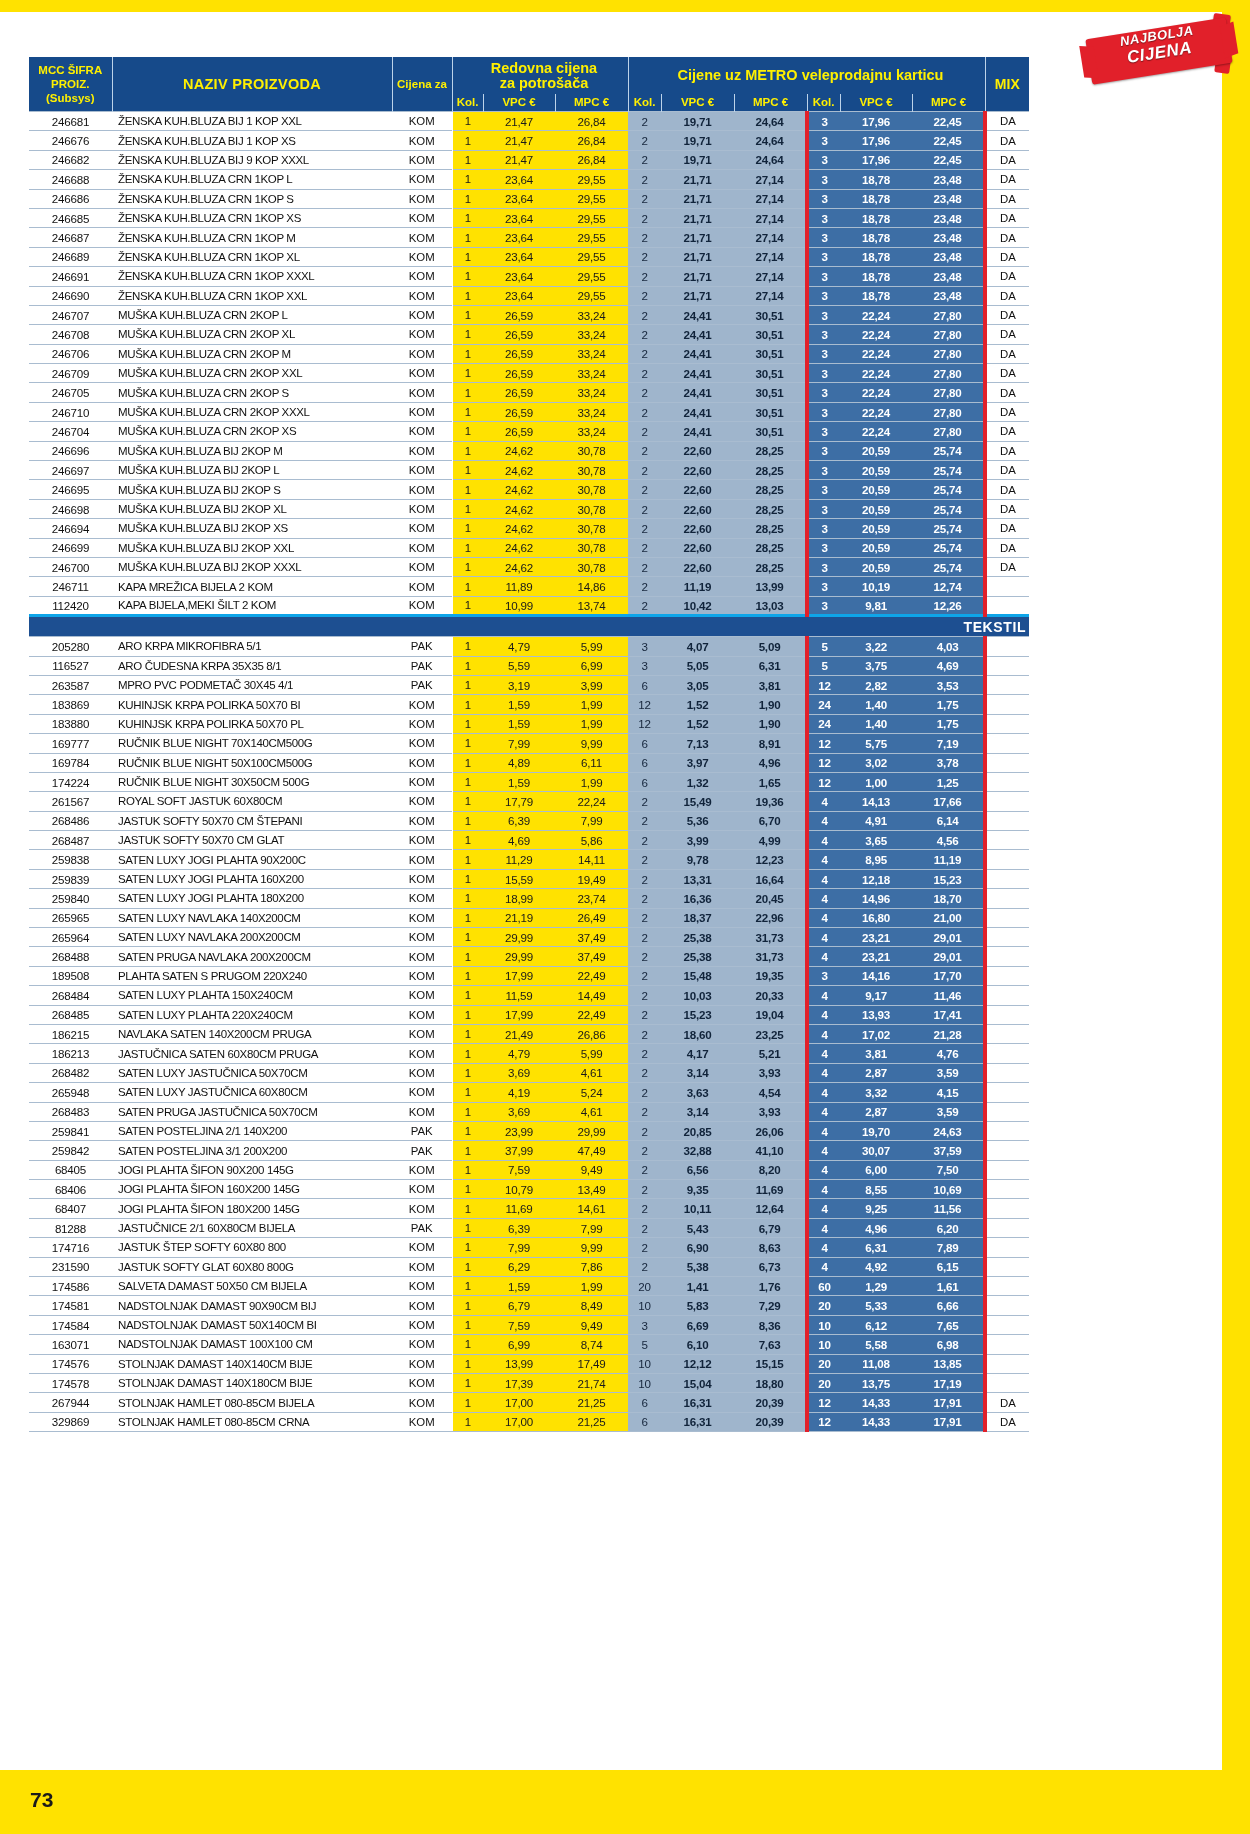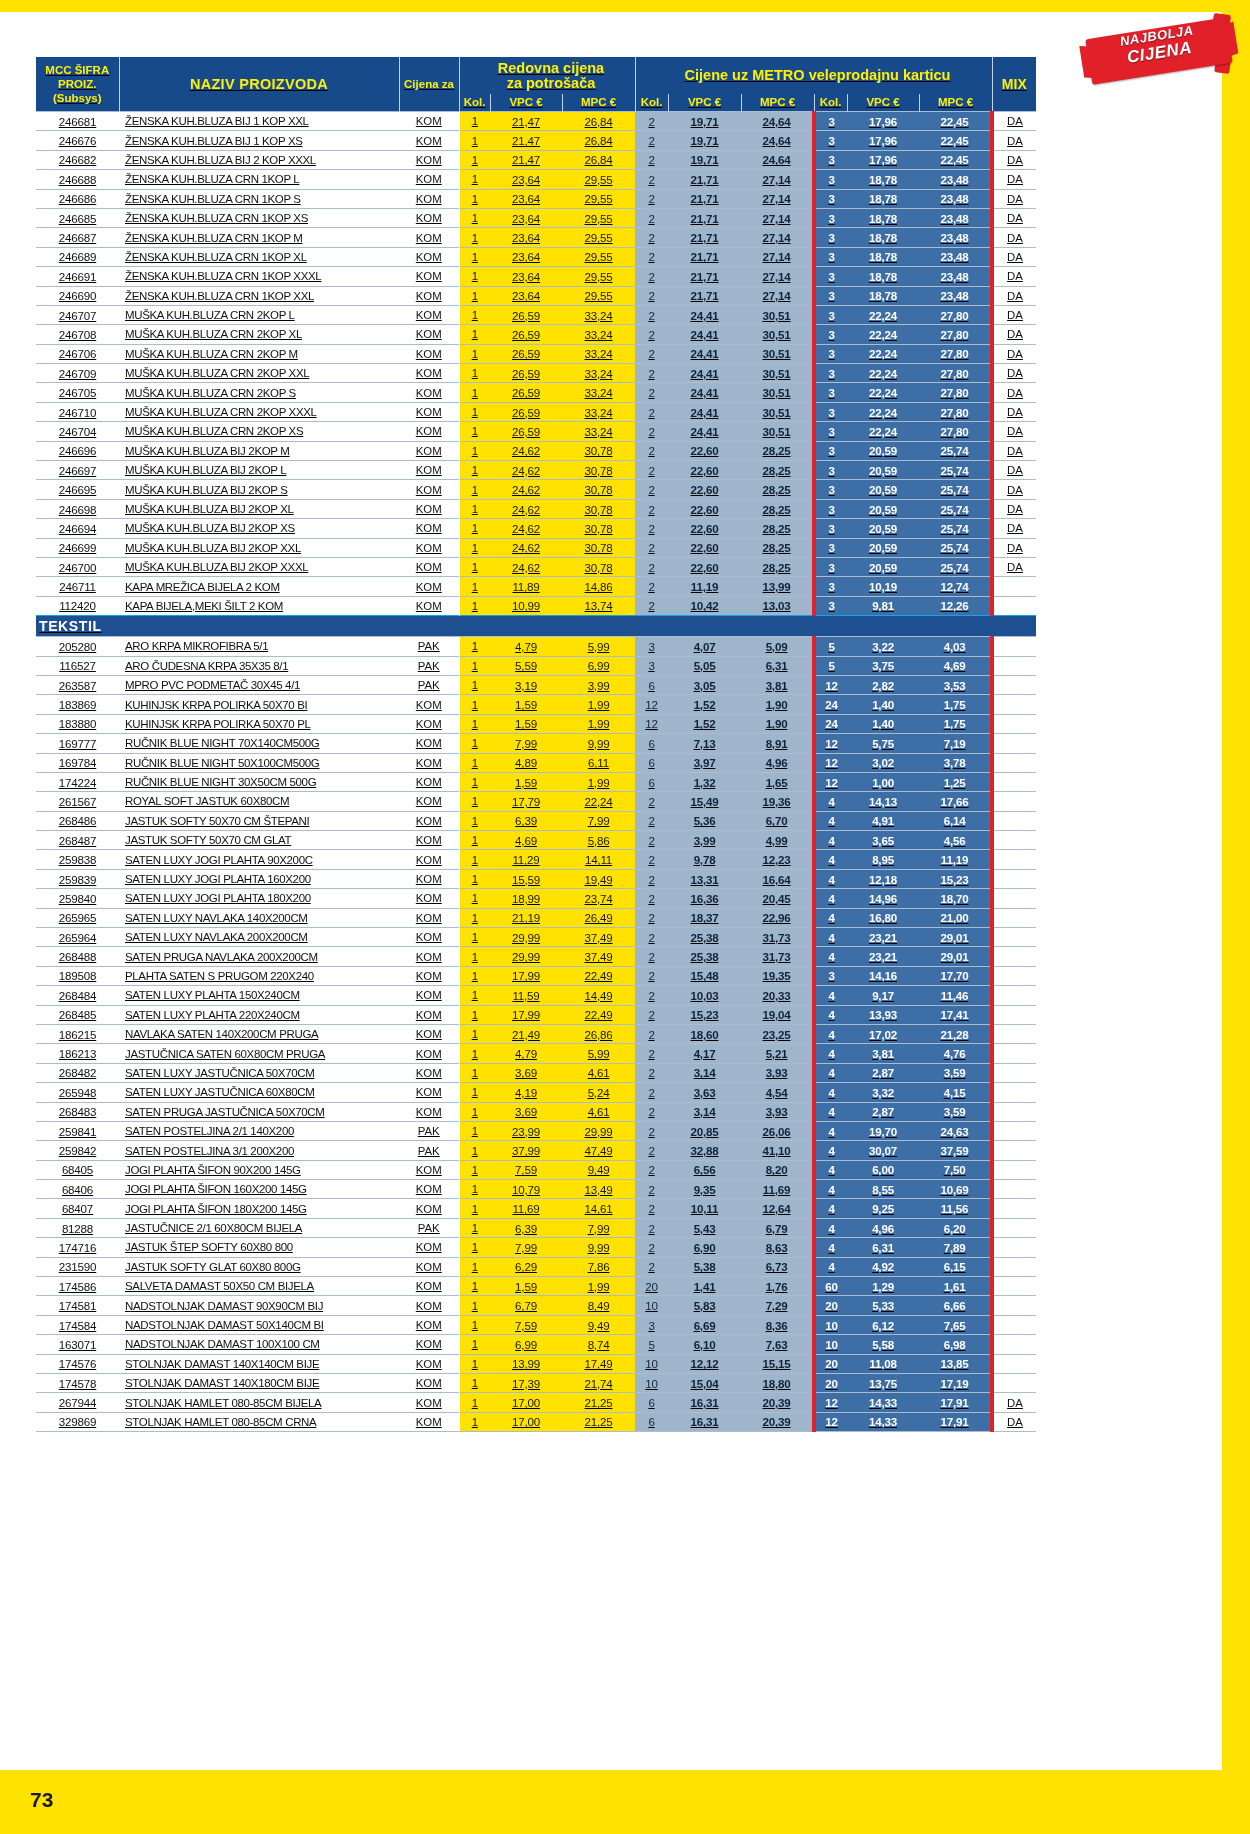--- a/index.html
+++ b/index.html
@@ -85,23 +85,22 @@
       linear-gradient(to right,#00a8e0 0 50%, #e5007d 50% 100%);
   }
   #badge .cmyk2{
     position:absolute; right:26px; top:35px; width:14px; height:7px;
     transform:rotate(8deg);
     background:linear-gradient(to right,#ffe200 0 50%, #111 50% 100%);
   }
 
   
   #tablewrap{
-    position:absolute; left:36px; top:57px;
+    position:absolute; left:29px; top:57px;
     width:1000px;
-    text-decoration:underline;
   }
   table.pl{
     border-collapse:collapse;
     width:1000px;
     table-layout:fixed;
     font-family:"Liberation Sans", sans-serif;
   }
   table.pl col.c-code   { width:83px; }
   table.pl col.c-name   { width:280px; }
   table.pl col.c-unit   { width:60px; }
@@ -198,26 +197,26 @@
   }
   tbody tr td.mixsep{
     border-left:4px solid #e1202a;
   }
   thead th.mixsep{ border-left:1px solid #bcd3ea; }
   tbody td.sepLy{ border-left:1px solid #ffffff; }
 
   tr.section td{
     background:#1d4f91;
     color:#ffffff;
-    text-align:left;
+    text-align:right;
     font-weight:bold;
     font-size:14px;
     height:21px;
     letter-spacing:.6px;
-    border-top:1px solid #0ea5e9;
+    border-top:3px solid #0ea5e9;
   }
 
   
   tbody tr:last-child td{ border-bottom:1px solid #a9bcd0; }
 
   
   #footer{
     position:absolute; left:0; bottom:0;
     width:1250px; height:64px;
     background:#ffe200;
@@ -325,21 +324,21 @@
             <td class="blu kol">2</td>
             <td class="blu">19,71</td>
             <td class="blu">24,64</td>
             <td class="dblu kol k3sep">3</td>
             <td class="dblu">17,96</td>
             <td class="dblu">22,45</td>
             <td class="mix mixsep">DA</td>
           </tr>
           <tr>
             <td class="code">246682</td>
-            <td class="name">ŽENSKA KUH.BLUZA BIJ 2 KOP XXXL</td>
+            <td class="name">ŽENSKA KUH.BLUZA BIJ 9 KOP XXXL</td>
             <td class="unit">KOM</td>
             <td class="yel kol sepLy">1</td>
             <td class="yel">21,47</td>
             <td class="yel">26,84</td>
             <td class="blu kol">2</td>
             <td class="blu">19,71</td>
             <td class="blu">24,64</td>
             <td class="dblu kol k3sep">3</td>
             <td class="dblu">17,96</td>
             <td class="dblu">22,45</td>

